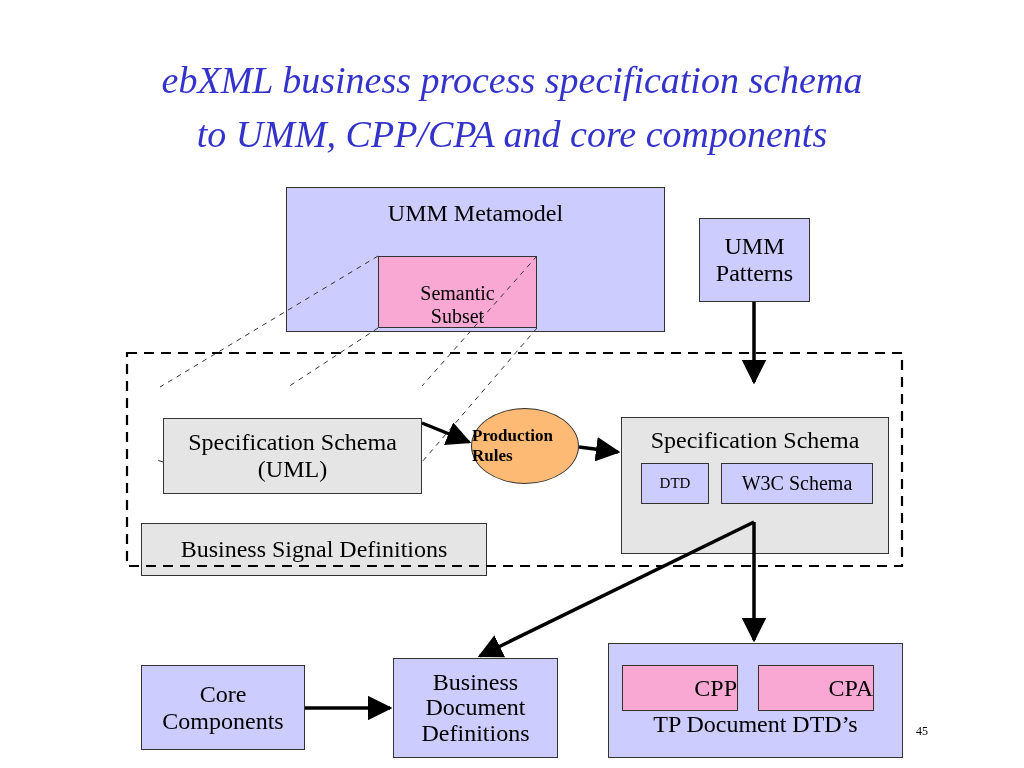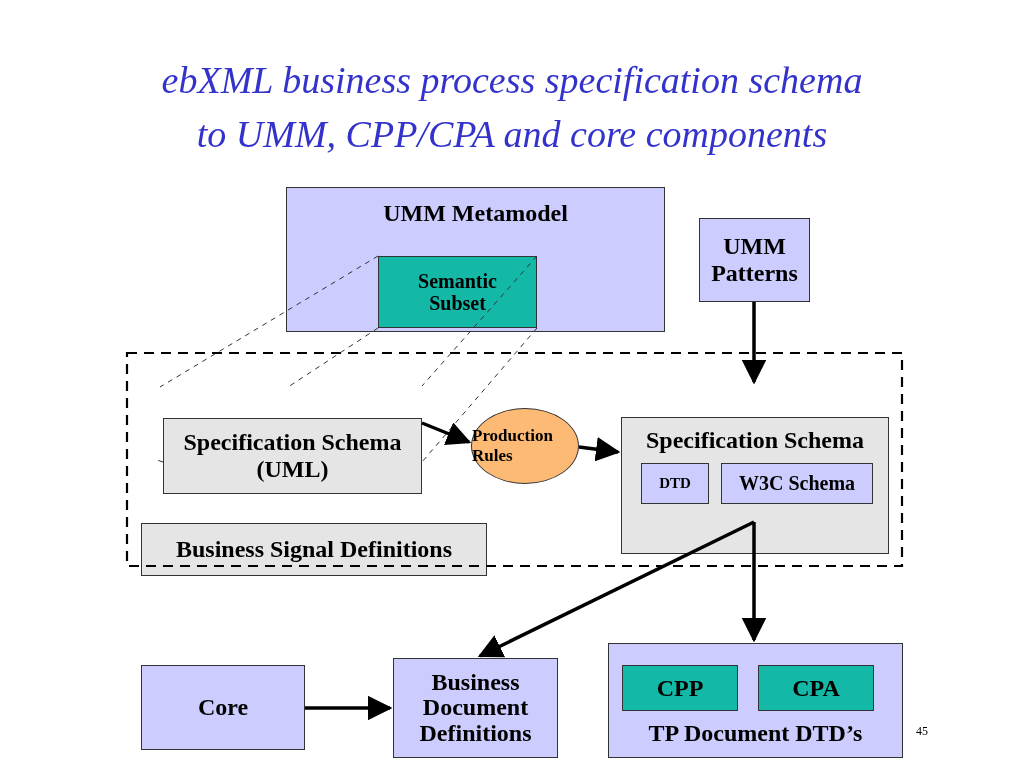--- a/index.html
+++ b/index.html
@@ -3,24 +3,24 @@
   <meta charset="utf-8">
   <style>
     html, body { margin: 0; padding: 0; background: #ffffff; }
     body { width: 1024px; height: 768px; position: relative; overflow: hidden;
            font-family: "Liberation Serif", "DejaVu Serif", serif; color: #000; }
     .title { position: absolute; left: 0; width: 1024px; text-align: center;
              font-style: italic; font-size: 38px; color: #3333cc; line-height: 46px; }
     .t1 { top: 57px; } .t2 { top: 111px; }
     .box { position: absolute; box-sizing: border-box; border: 1.5px solid #333;
            display: flex; align-items: center; justify-content: center; text-align: center;
-           line-height: 1.12; font-weight: bold; }
+           line-height: 1.12; }
     .lav { background: #ccccff; }
     .grn { background: #e5e5e5; margin-top: 32px; }
-    .gry { background: #14b8a6; }
+    .gry { background: #f9a8d4; justify-content: flex-end; }
     svg.overlay { position: absolute; left: 0; top: 0; width: 1024px; height: 768px; pointer-events: none; }
     .ellipse { position: absolute; box-sizing: border-box; border: 1.5px solid #333; border-radius: 50%;
                background: #fdba74; display: flex; align-items: flex-start; justify-content: center;
                text-align: center; font-weight: bold; font-size: 17px; line-height: 1.15; }
     .pgnum { position: absolute; left: 916px; top: 724px; font-size: 12px; }
     .top-label { position: absolute; left: 0; width: 100%; text-align: center; }
   </style>
 </head>
 <body>
 
@@ -62,30 +62,31 @@
 </div>
 <div class="box lav" style="left:641px; top:463px; width:68px; height:41px; font-size:15px;">
   <span>DTD</span>
 </div>
 <div class="box lav" style="left:721px; top:463px; width:152px; height:41px; font-size:20px;">
   <span>W3C Schema</span>
 </div>
 
 <div class="box lav" style="left:141px; top:665px; width:164px; height:85px; font-size:24px; flex-direction:column;">
   <span>Core</span>
+  <span>Components</span>
 </div>
 
 <div class="box lav" style="left:393px; top:658px; width:165px; height:100px; font-size:24px; flex-direction:column; line-height:1.05;">
   <span>Business</span>
   <span>Document</span>
   <span>Definitions</span>
 </div>
 
 <div class="box lav" style="left:608px; top:643px; width:295px; height:115px; font-size:24px; align-items:flex-end;">
-  <span style="margin-bottom:10px;">TP Document DTD’s</span>
+  <span style="margin-bottom:19px;">TP Document DTD’s</span>
 </div>
 <div class="box gry" style="left:622px; top:665px; width:116px; height:46px; font-size:24px;">
   <span>CPP</span>
 </div>
 <div class="box gry" style="left:758px; top:665px; width:116px; height:46px; font-size:24px;">
   <span>CPA</span>
 </div>
 
 <div class="pgnum">45</div>
 

